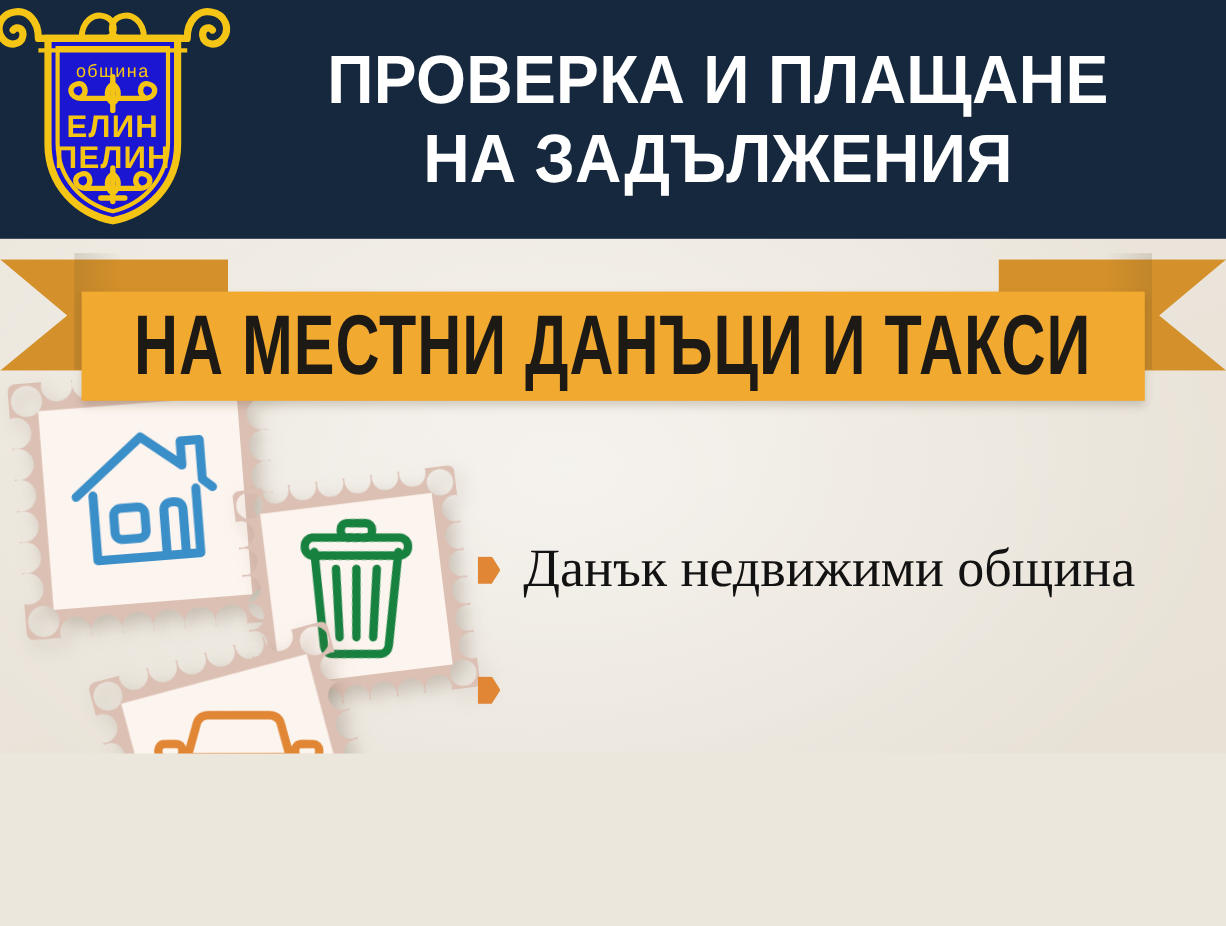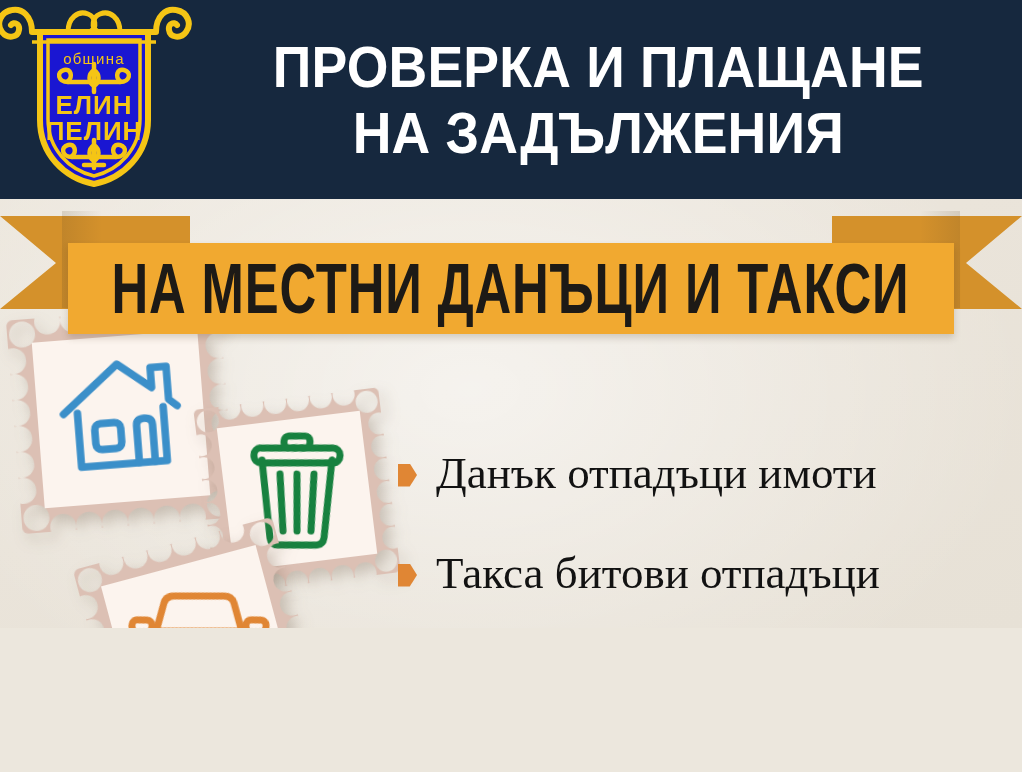--- a/index.html
+++ b/index.html
@@ -397,27 +397,26 @@
         <rect x="36" y="80" width="20" height="12" rx="5"></rect>
         <rect x="150" y="80" width="20" height="12" rx="5"></rect>
       </g>
     </svg>
   </div>
 
   <div class="bullets">
 
     <div class="bullet-row">
       <span class="bullet-mark"></span>
-      <span class="bullet-label">Данък отпадъци имоти</span>
-    </div>
-
-    <div class="bullet-row">
-      <span class="bullet-mark"></span>
-      <span class="bullet-label">Такса битови отпадъци</span>
+      <span class="bullet-label">Данък недвижими община</span>
     </div>
 
     <div class="bullet-row">
       <span class="bullet-mark"></span>
     </div>
 
+    <div class="bullet-row">
+      <span class="bullet-mark"></span>
+    </div>
+
   </div>
 
 </div>
 
 </body></html>

